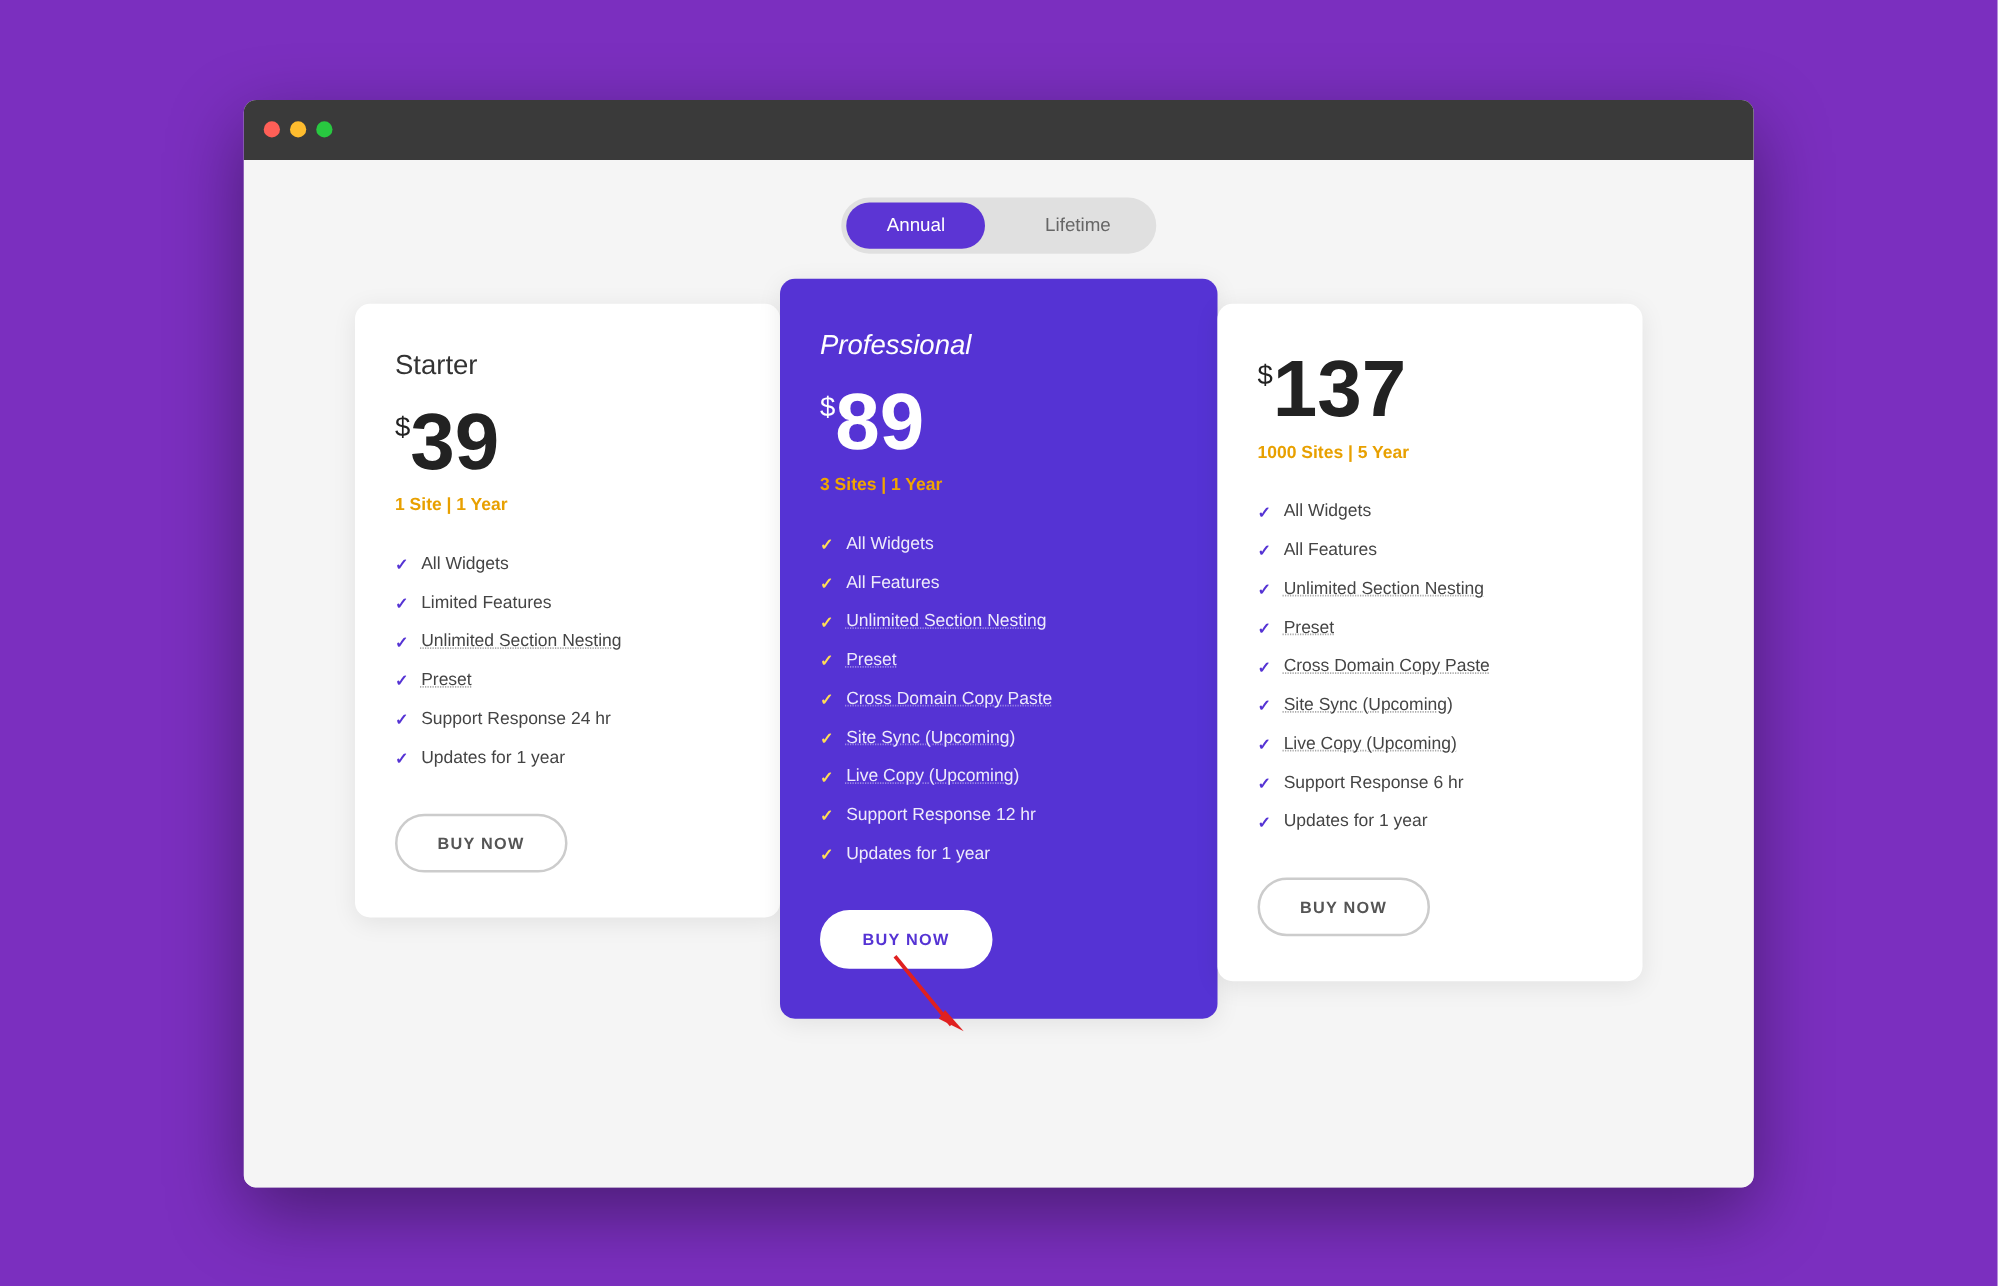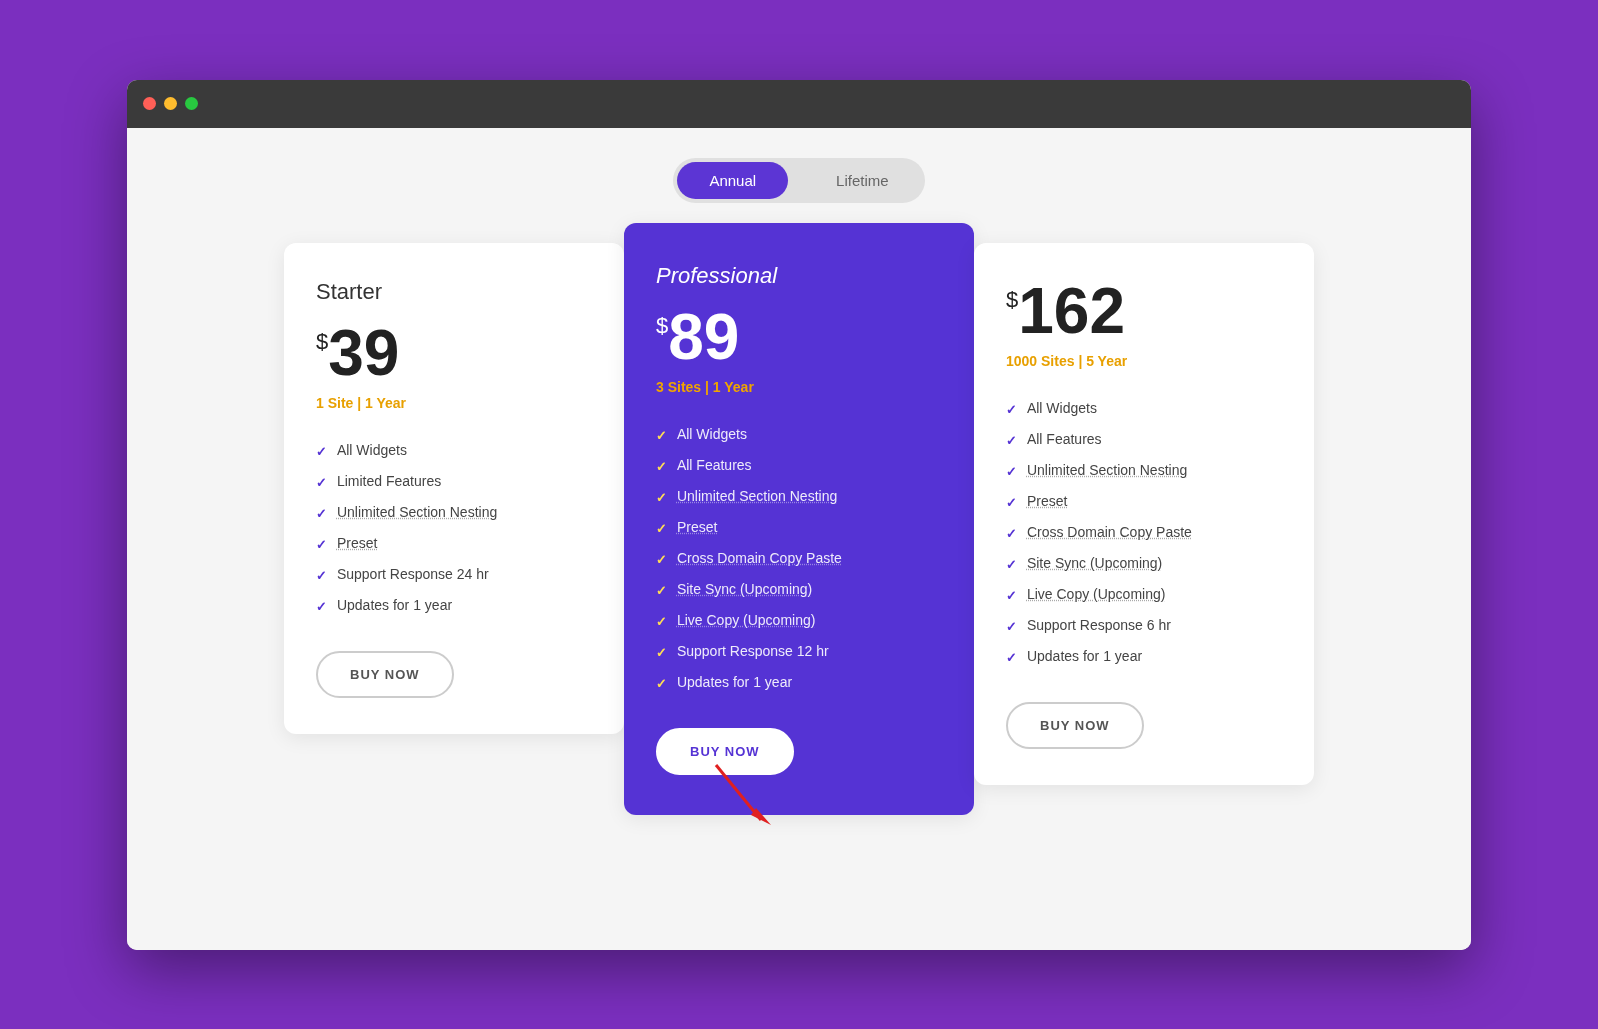--- a/index.html
+++ b/index.html
@@ -6,21 +6,21 @@
     body {
       background-color: #7b2fbf;
       width: 1598px;
       height: 1029px;
       display: flex;
       align-items: center;
       justify-content: center;
       font-family: -apple-system, BlinkMacSystemFont, 'Segoe UI', sans-serif;
     }
     .browser-window {
-      width: 1344px;
+      width: 1208px;
       height: 870px;
       background: #f0f0f0;
       border-radius: 10px;
       overflow: hidden;
       box-shadow: 0 20px 60px rgba(0,0,0,0.4);
     }
     .browser-titlebar {
       background: #3a3a3a;
       height: 48px;
       display: flex;
@@ -296,21 +296,21 @@
             <button class="buy-btn">BUY NOW</button>
             <svg width="80" height="70" viewBox="0 0 80 70" style="position: absolute; bottom: -55px; left: 50px;">
               <line x1="10" y1="5" x2="55" y2="60" stroke="#e02020" stroke-width="3"></line>
               <polygon points="45,55 65,65 50,48" fill="#e02020"></polygon>
             </svg>
           </div>
         </div>
         <div class="plan-card">
           <div class="price-row">
             <span class="price-dollar">$</span>
-            <span class="price-amount">162</span>
+            <span class="price-amount">137</span>
           </div>
           <div class="plan-subtitle">1000 Sites | 5 Year</div>
           <ul class="features-list">
             <li>
               <span class="check-icon">✓</span>
               <span class="feature-plain">All Widgets</span>
             </li>
             <li>
               <span class="check-icon">✓</span>
               <span class="feature-plain">All Features</span>

